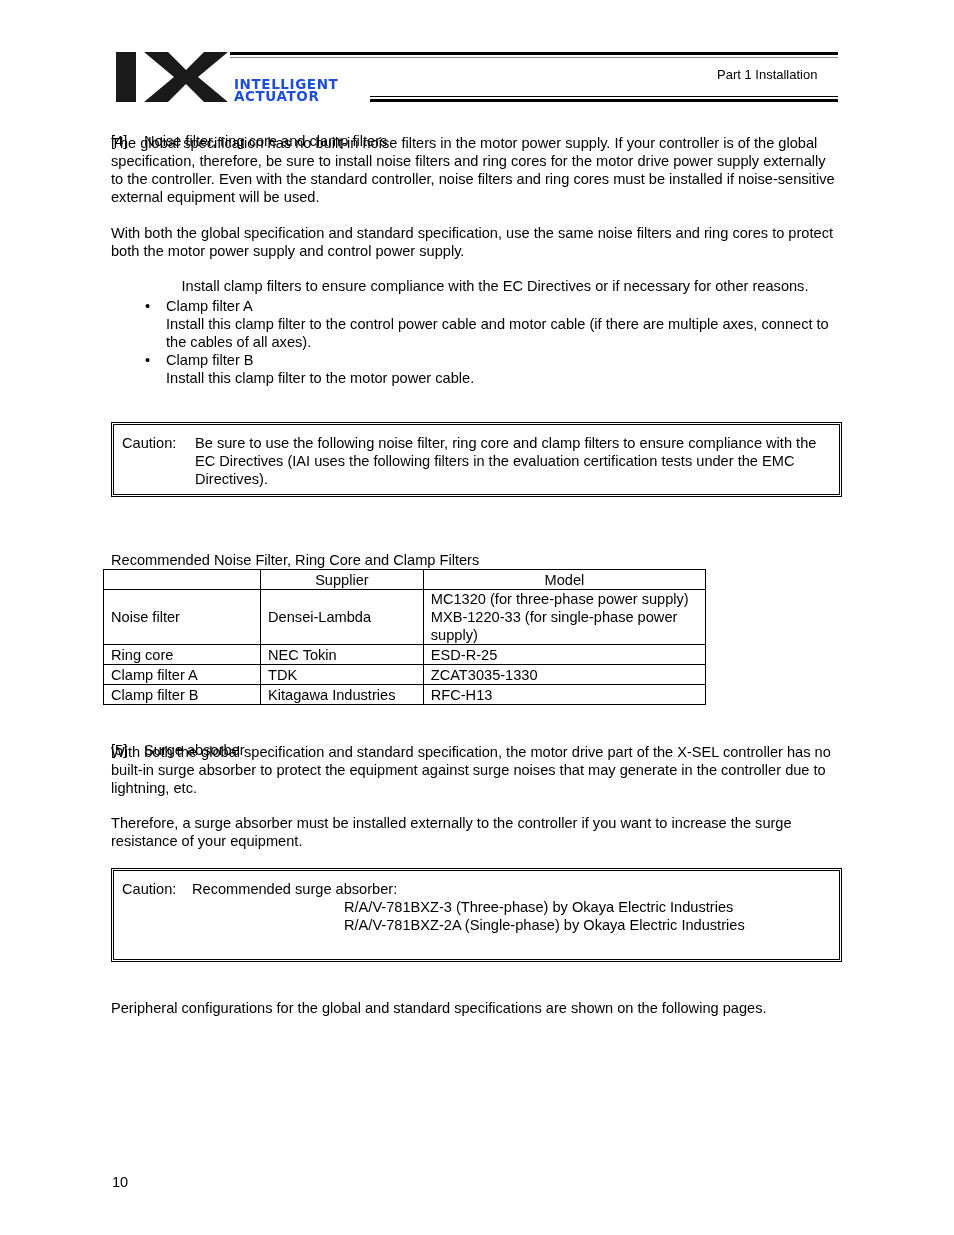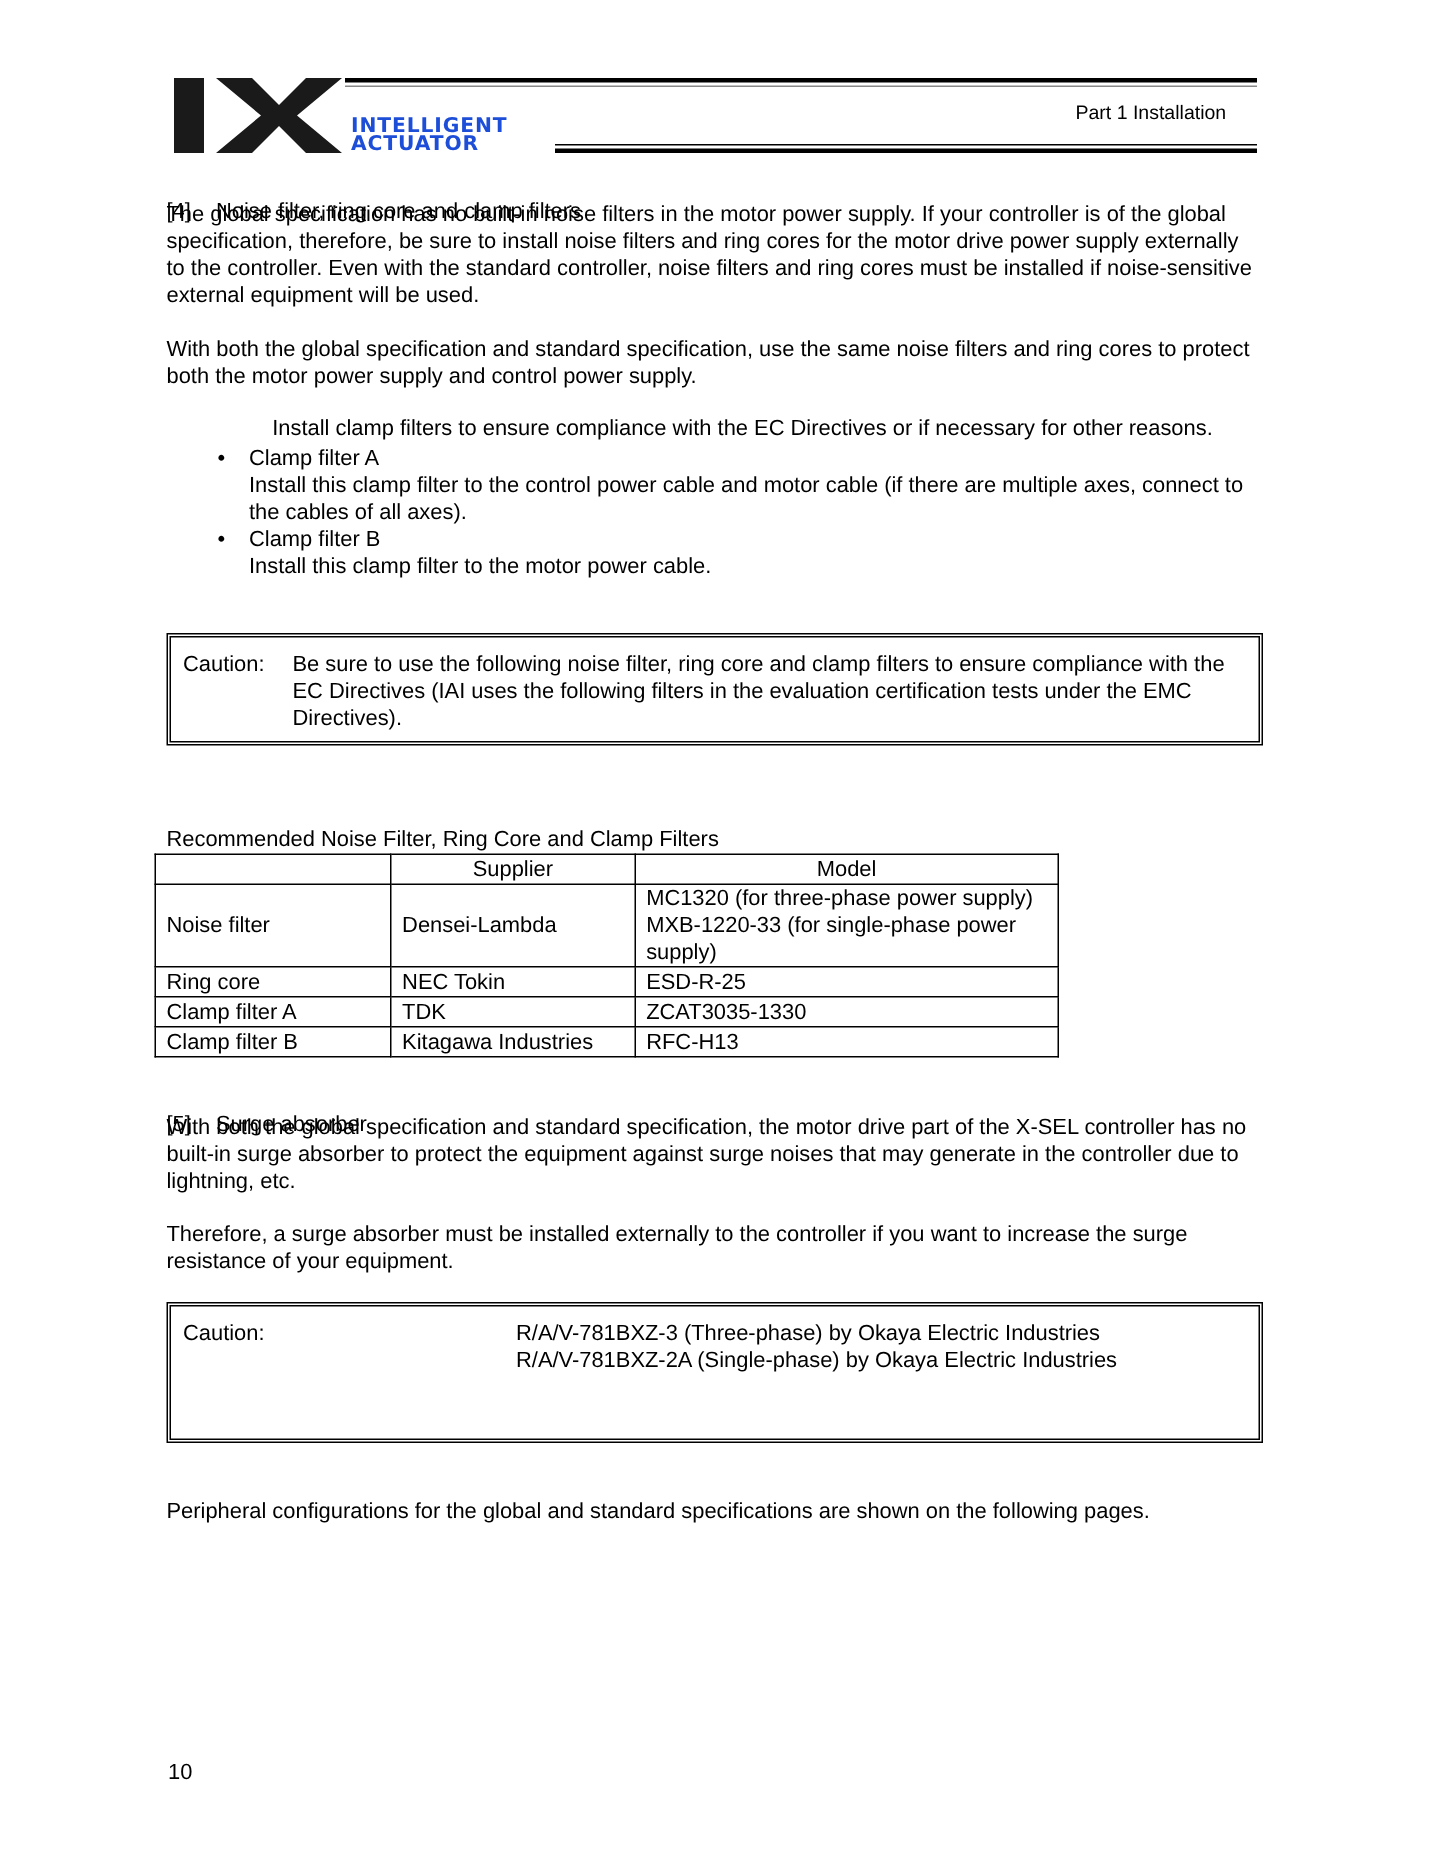--- a/index.html
+++ b/index.html
@@ -122,20 +122,21 @@
 
 <div class="abs heading" style="top:725px;">
   <span class="num">[5]</span><span>Surge absorber</span>
 </div>
 <div class="abs para" style="top:743px;">With both the global specification and standard specification, the motor drive part of the X-SEL controller has no built-in surge absorber to protect the equipment against surge noises that may generate in the controller due to lightning, etc.</div>
 <div class="abs para" style="top:814px;">Therefore, a surge absorber must be installed externally to the controller if you want to increase the surge resistance of your equipment.</div>
 
 <div class="abs caution-box" style="top:868px; height:88px;">
   <div class="caution-inner">
     <span class="caution-label">Caution:</span>
+    <div class="caution-sub">Recommended surge absorber:</div>
     <div class="caution-model">R/A/V-781BXZ-3 (Three-phase) by Okaya Electric Industries</div>
     <div class="caution-model">R/A/V-781BXZ-2A (Single-phase) by Okaya Electric Industries</div>
   </div>
 </div>
 
 <div class="abs para" style="top:999px;">Peripheral configurations for the global and standard specifications are shown on the following pages.</div>
 
 <div class="abs page-num">10</div>
 
 </body></html>

